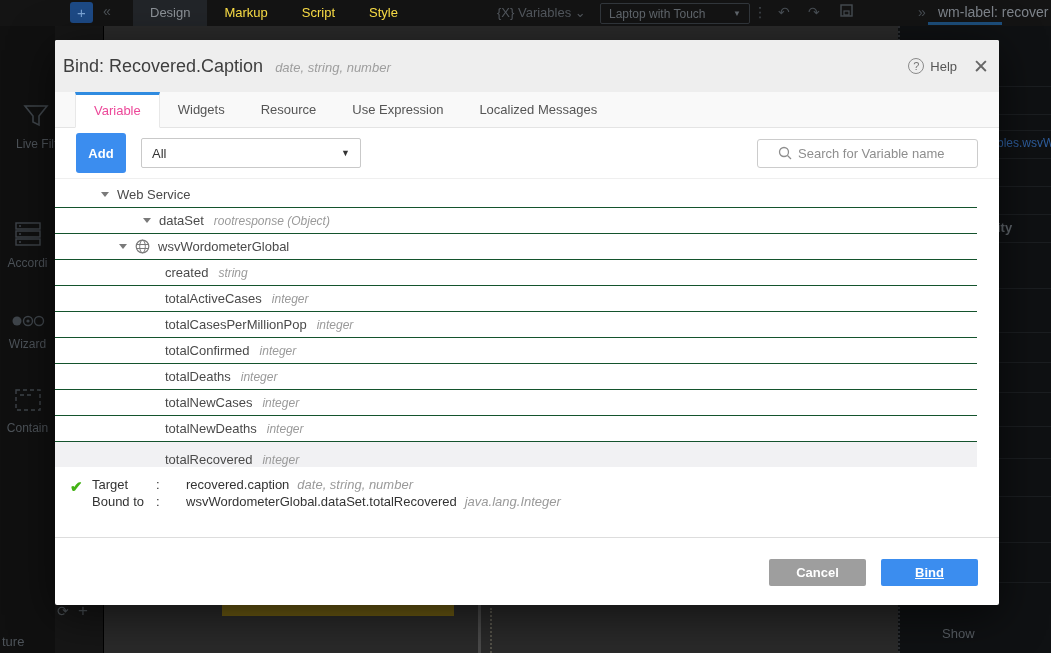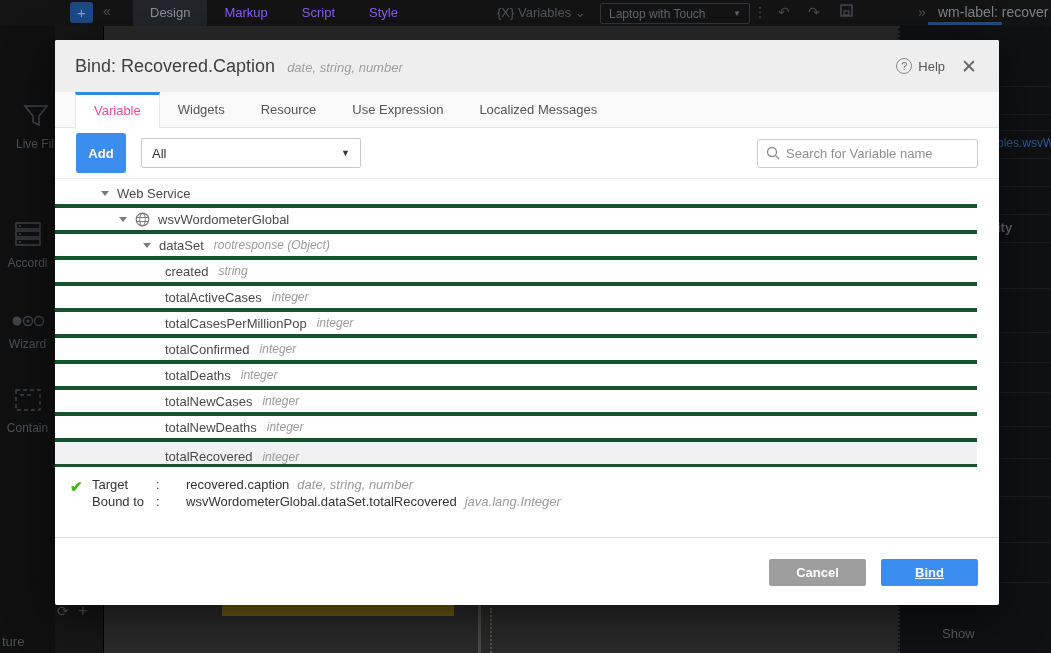--- a/index.html
+++ b/index.html
@@ -7,21 +7,21 @@
     font-family:"Liberation Sans", sans-serif; background:#1a1a1a; }
   .stage { position:relative; width:1051px; height:653px; background:#242424; }
 
   
   .bg { position:absolute; inset:0; }
   .topbar { position:absolute; left:0; top:0; width:1051px; height:26px; background:#141414; }
   .tb-plus { position:absolute; left:70px; top:2px; width:23px; height:21px; background:#1d4a86;
     color:#7ba4d6; font-size:15px; text-align:center; line-height:21px; border-radius:3px; }
   .tb-collapse { position:absolute; left:103px; top:3px; color:#4d5358; font-size:14px; }
   .tb-tabs { position:absolute; left:133px; top:0; display:flex; height:26px; }
-  .tb-tab { padding:0 17px; line-height:26px; font-size:13px; color:#8b5cf6; }
+  .tb-tab { padding:0 17px; line-height:26px; font-size:13px; color:#fde047; }
   .tb-tab.on { background:#222529; color:#8d9298; }
   .tb-vars { position:absolute; left:497px; top:5px; color:#53585e; font-size:13px; }
   .tb-device { position:absolute; left:600px; top:3px; width:150px; height:21px;
     border:1px solid #32373c; border-radius:2px; color:#61676d; font-size:12px;
     display:flex; align-items:center; justify-content:space-between; padding:0 8px; }
   .tb-ico { position:absolute; top:4px; color:#474d53; font-size:14px; }
   .tb-breadcrumb { position:absolute; left:938px; top:4px; color:#7e848b; font-size:14px; white-space:nowrap; }
   .tb-underline { position:absolute; left:928px; top:22px; width:74px; height:3px; background:#1d4f7d; }
   .pencil-ico { position:absolute; left:952px; top:28px; width:12px; height:12px; }
   .palette-ico { position:absolute; left:1003px; top:32px; }
@@ -44,21 +44,21 @@
   .rightpanel { position:absolute; left:898px; top:26px; width:153px; height:627px; background:#0f1113;
     border-left:2px dotted #2c2f33; }
   .rp-row { position:absolute; left:0; width:153px; border-top:1px solid #1b1e21; }
   .rp-frag-blue { position:absolute; left:97px; top:110px; color:#2e5e9e; font-size:12px; white-space:nowrap; }
   .rp-frag-ity { position:absolute; left:97px; top:194px; color:#60666c; font-size:13px; font-weight:bold; }
   .rp-frag-show { position:absolute; left:42px; top:600px; color:#595f65; font-size:13px; }
 
   
   .dialog { position:absolute; left:55px; top:40px; width:944px; height:565px; background:#fff;
     border-radius:2px; box-shadow:0 10px 45px rgba(0,0,0,.6); z-index:10; }
-  .dlg-header { height:52px; background:#eeeeee; display:flex; align-items:center; padding:0 20px;
+  .dlg-header { height:52px; background:#eeeeee; display:flex; align-items:center; padding:0 8px;
     border-radius:2px 2px 0 0; }
   .dlg-title { font-size:18px; color:#3e3e3e; }
   .dlg-subtitle { font-size:13px; font-style:italic; color:#9e9e9e; margin-left:12px; padding-top:3px; }
   .dlg-header-right { margin-left:auto; display:flex; align-items:center; gap:14px; }
   .help-wrap { display:flex; align-items:center; gap:6px; cursor:pointer; }
   .help-circle { width:16px; height:16px; border:1px solid #8a8a8a; border-radius:50%; color:#777;
     font-size:11px; text-align:center; line-height:15px; }
   .help-label { font-size:13px; color:#555; }
   .close-x { font-size:19px; color:#666; cursor:pointer; padding:0 2px; }
 
@@ -70,29 +70,29 @@
     border-bottom:1px solid #fff; }
 
   .toolbar { height:50px; display:flex; align-items:center; padding:0 21px; }
   .btn-add { width:50px; height:40px; background:#3b8def; color:#fff; border:none; border-radius:3px;
     font-size:13px; font-weight:bold; font-family:inherit; cursor:pointer; }
   .dropdown { width:220px; height:30px; border:1px solid #c9c9c9; border-radius:2px; margin-left:15px;
     display:flex; align-items:center; justify-content:space-between; padding:0 10px; font-size:13px;
     color:#333; cursor:pointer; background:#fff; }
   .dd-caret { font-size:9px; color:#333; }
   .searchbox { margin-left:auto; width:221px; height:29px; border:1px solid #ccc; border-radius:3px;
-    display:flex; align-items:center; padding:0 8px; gap:6px; background:#fff; }
+    display:flex; align-items:center; padding:0 20px; gap:6px; background:#fff; }
   .searchbox svg { flex:none; }
   .searchbox input { border:none; outline:none; width:100%; font-size:13px; color:#444;
     font-family:inherit; }
   .searchbox input::placeholder { color:#8e8e8e; }
 
   .tree { height:289px; border-top:1px solid #efefef; padding-top:3px; overflow:hidden; }
   .tree-row { height:26px; display:flex; align-items:center; font-size:13px; color:#4a4a4a;
-    border-bottom:4px solid #14532d; margin-right:22px; cursor:pointer; }
+    border-bottom:1px solid #14532d; margin-right:22px; cursor:pointer; }
   .tree-row.sel { background:#f1f1f3;align-items:flex-end; }
   .caret { width:0; height:0; border-left:4.5px solid transparent; border-right:4.5px solid transparent;
     border-top:5px solid #7a7a7a; margin-right:8px; flex:none; }
   .globe { margin-right:8px; flex:none; display:flex; }
   .t-type { font-style:italic; color:#9a9a9a; font-size:12px; margin-left:10px; }
   .lvl1 { padding-left:46px; } .lvl2 { padding-left:64px; }
   .lvl3 { padding-left:88px; } .lvl4 { padding-left:110px; }
 
   .status { position:relative; height:70px; padding:9px 20px 0 37px; }
   .check { position:absolute; left:15px; top:11px; color:#43b215; font-size:15px; font-weight:bold; }
@@ -272,39 +272,39 @@
     </div>
 
     <div class="tree">
 
     <div class="tree-row lvl1">
           <span class="caret"></span>
 
           <span class="t-label">Web Service</span>
           <span class="t-type"></span>
         </div>
+        <div class="tree-row lvl3">
+          <span class="caret"></span>
+
+          <span class="t-label">dataSet</span>
+          <span class="t-type">rootresponse (Object)</span>
+        </div>
         <div class="tree-row lvl2">
           <span class="caret"></span>
           <span class="globe">
             <svg width="15" height="15" viewBox="0 0 15 15">
               <circle cx="7.5" cy="7.5" r="6.3" fill="none" stroke="#7a7a7a" stroke-width="1.2"></circle>
               <ellipse cx="7.5" cy="7.5" rx="2.8" ry="6.3" fill="none" stroke="#7a7a7a" stroke-width="1"></ellipse>
               <line x1="1.2" y1="5.5" x2="13.8" y2="5.5" stroke="#7a7a7a" stroke-width="1"></line>
               <line x1="1.2" y1="9.5" x2="13.8" y2="9.5" stroke="#7a7a7a" stroke-width="1"></line>
             </svg>
           </span>
           <span class="t-label">wsvWordometerGlobal</span>
           <span class="t-type"></span>
         </div>
-        <div class="tree-row lvl3">
-          <span class="caret"></span>
-
-          <span class="t-label">dataSet</span>
-          <span class="t-type">rootresponse (Object)</span>
-        </div>
         <div class="tree-row lvl4">
 
           <span class="t-label">created</span>
           <span class="t-type">string</span>
         </div>
         <div class="tree-row lvl4">
 
           <span class="t-label">totalActiveCases</span>
           <span class="t-type">integer</span>
         </div>

